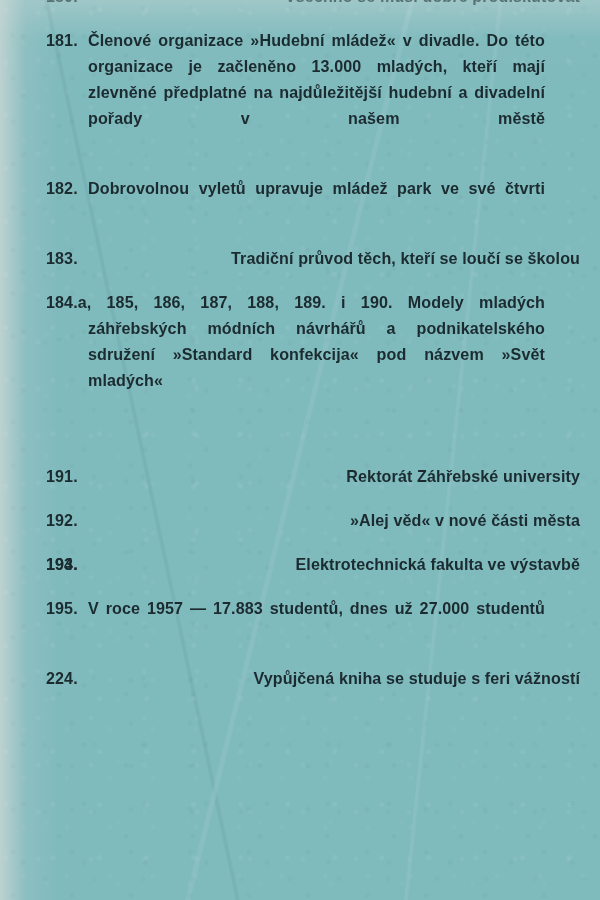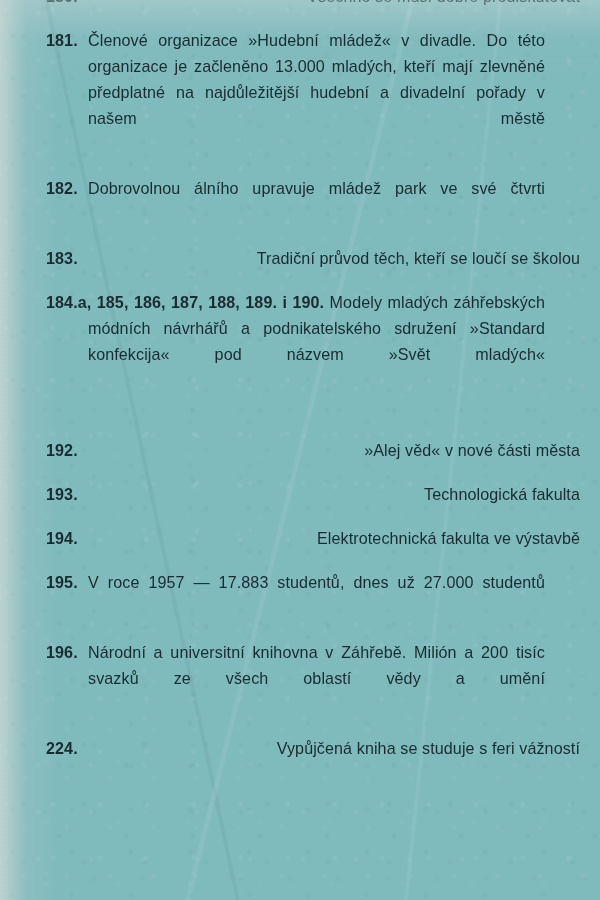--- a/index.html
+++ b/index.html
@@ -94,21 +94,21 @@
     font-weight: 700;
     white-space: nowrap;
   }
 
   .entry-text {
     display: block;
     margin-left: 88px;
     margin-right: 55px;
     text-align: justify;
     text-justify: inter-word;
-    font-weight: 400;
+    font-weight: 700;
     hyphens: manual;
   }
 
   
   .entry-text::after {
     content: "";
     display: inline-block;
     width: 100%;
   }
 
@@ -167,47 +167,46 @@
       <li class="entry single clipped">
         <span class="entry-number">180.</span>
         <span class="entry-text">Všechno se musí dobře prodiskutovat</span>
       </li>
       <li class="entry sp-18">
         <span class="entry-number">181.</span>
         <span class="entry-text">Členové organizace »Hudební mládež« v divadle. Do této organizace je začleněno 13.000 mladých, kteří mají zlevněné předplatné na najdůležitější hudební a divadelní pořady v našem městě</span>
       </li>
       <li class="entry sp-18">
         <span class="entry-number">182.</span>
-        <span class="entry-text">Dobrovolnou álního upravuje mládež park ve své čtvrti</span>
+        <span class="entry-text">Dobrovolnou vyletů upravuje mládež park ve své čtvrti</span>
       </li>
       <li class="entry single sp-18">
         <span class="entry-number">183.</span>
         <span class="entry-text">Tradiční průvod těch, kteří se loučí se školou</span>
       </li>
       <li class="entry wide sp-18">
         <div class="entry-body"><span class="entry-number">184.a, 185, 186, 187, 188, 189. i 190.</span> <span class="entry-text">Modely mladých záhřebských módních návrhářů a podnikatelského sdružení »Standard konfekcija« pod názvem »Svět mladých«</span></div>
       </li>
       <li class="entry single sp-18">
+        <span class="entry-number">191.</span>
+        <span class="entry-text">Rektorát Záhřebské university</span>
+      </li>
+      <li class="entry single sp-18">
         <span class="entry-number">192.</span>
         <span class="entry-text">»Alej věd« v nové části města</span>
       </li>
       <li class="entry single sp-18">
         <span class="entry-number">193.</span>
-        <span class="entry-text">Technologická fakulta</span>
       </li>
       <li class="entry single sp-18">
         <span class="entry-number">194.</span>
         <span class="entry-text">Elektrotechnická fakulta ve výstavbě</span>
       </li>
       <li class="entry sp-18">
         <span class="entry-number">195.</span>
         <span class="entry-text">V roce 1957 — 17.883 studentů, dnes už 27.000 stu­dentů</span>
       </li>
-      <li class="entry sp-18">
-        <span class="entry-number">196.</span>
-        <span class="entry-text">Národní a universitní knihovna v Záhřebě. Milión a 200 tisíc svazků ze všech oblastí vědy a umění</span>
-      </li>
       <li class="entry single sp-18">
         <span class="entry-number">224.</span>
         <span class="entry-text">Vypůjčená kniha se studuje s feri vážností</span>
       </li>
     </ul>
 </div>
 
 </body></html>

